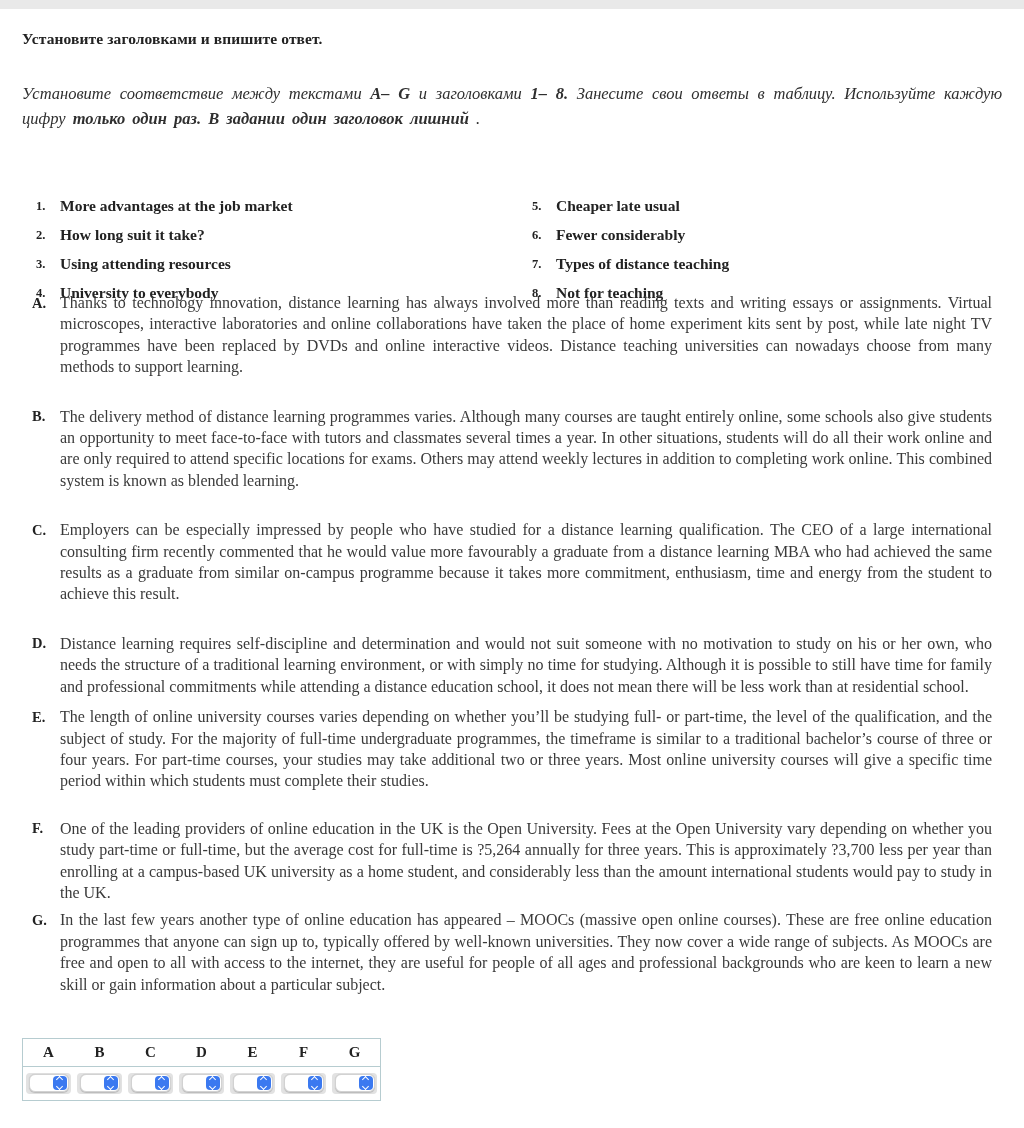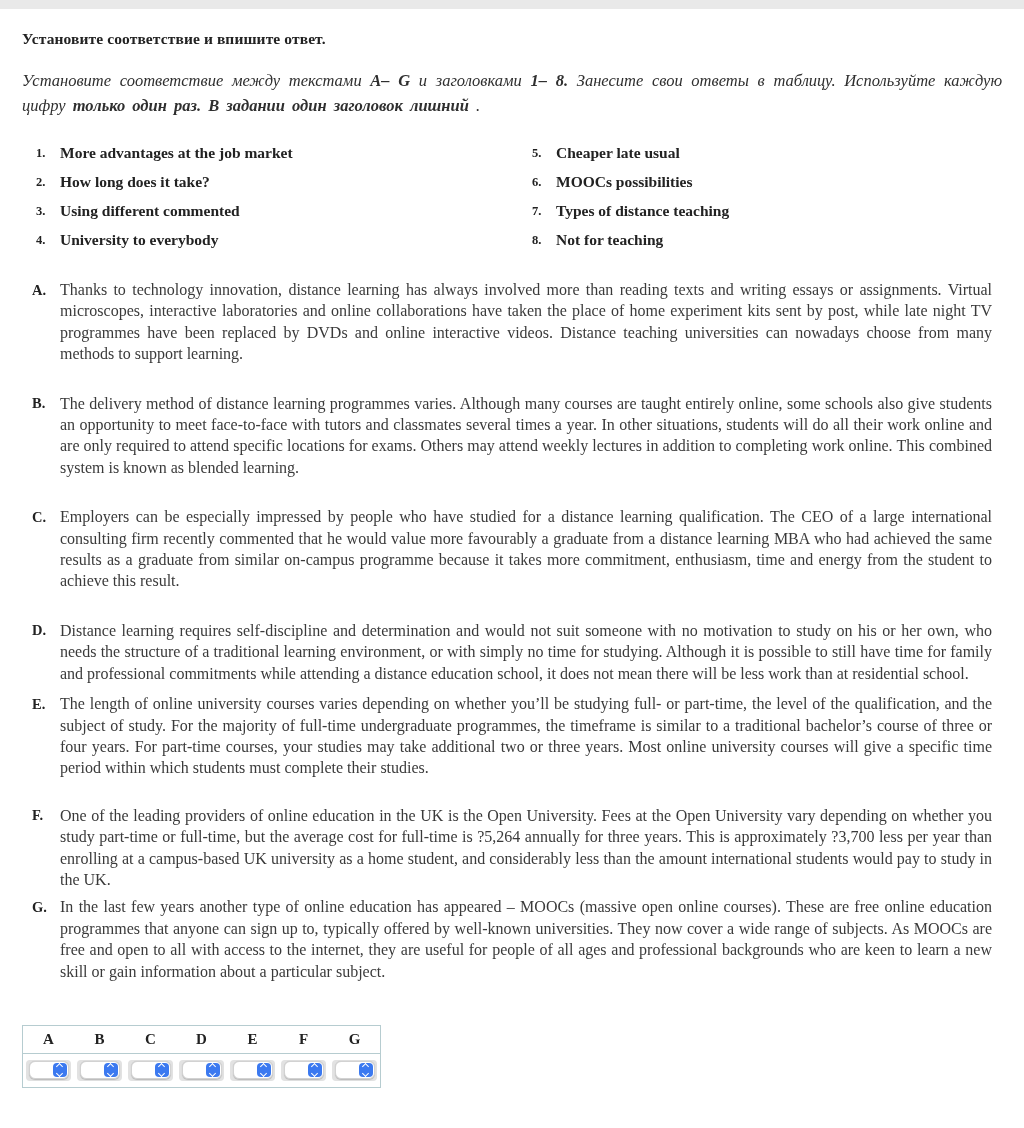--- a/index.html
+++ b/index.html
@@ -8,35 +8,35 @@
     font-family:"Liberation Serif","DejaVu Serif",serif;
     color:#333;position:relative;overflow:hidden;
   }
   .topbar{height:9px;width:100%;background:#e9e9e9;}
   .content{padding:0 22px;}
   .page-title{
     margin:21px 0 0 0;font-size:15.5px;font-weight:bold;color:#222;
     letter-spacing:0.1px;
   }
   .instructions{
-    margin:20px 0 0 0;font-style:italic;font-size:16.5px;line-height:25px;
+    margin:33px 0 0 0;font-style:italic;font-size:16.5px;line-height:25px;
     color:#2f2f2f;text-align:justify;word-spacing:3px;
   }
   .instructions b{font-weight:bold;}
   .headings{
     margin:26px 0 0 14px;
     display:grid;grid-template-columns:496px 1fr;grid-auto-flow:column;
     grid-template-rows:repeat(4,29px);
   }
   .h-item{display:flex;align-items:baseline;}
   .h-num{
     font-weight:bold;font-size:12.5px;color:#222;width:24px;flex:0 0 24px;
     position:relative;top:-1px;
   }
-  .h-text{font-weight:bold;font-size:15.5px;color:#222;}
+  .h-text{font-weight:bold;font-size:15.5px;color:#222;margin-top:40px;}
   .paragraphs{margin-top:19px;}
   .para{
     position:relative;margin-left:38px;width:932px;text-align:justify;
     font-size:16px;line-height:21.4px;color:#3a3a3a;
   }
   .p-label{
     position:absolute;left:-28px;top:0.5px;font-weight:bold;font-size:14.5px;color:#222;
   }
   .gap-a{margin-bottom:28px;}
   .gap-b{margin-bottom:28px;}
@@ -77,48 +77,48 @@
     font-family:"Liberation Sans",sans-serif;
   }
 </style>
 </head>
 <body>
 
 <div class="topbar"></div>
 
 <div class="content">
 
-  <h1 class="page-title">Установите соответствие и впишите ответ.</h1>
+  <h1 class="page-title">Установите заголовками и впишите ответ.</h1>
 
   <p class="instructions"><span>Установите соответствие между текстами </span><b>A– G</b><span> и заголовками </span><b>1– 8.</b><span> Занесите свои ответы в таблицу. Используйте каждую цифру </span><b>только один раз. В задании один заголовок лишний</b><span> .</span></p>
 
   <div class="headings">
     <div class="h-item">
       <span class="h-num">1.</span>
       <span class="h-text">More advantages at the job market</span>
     </div>
     <div class="h-item">
       <span class="h-num">2.</span>
-      <span class="h-text">How long does it take?</span>
+      <span class="h-text">How long suit it take?</span>
     </div>
     <div class="h-item">
       <span class="h-num">3.</span>
-      <span class="h-text">Using different commented</span>
+      <span class="h-text">Using attending resources</span>
     </div>
     <div class="h-item">
       <span class="h-num">4.</span>
       <span class="h-text">University to everybody</span>
     </div>
     <div class="h-item">
       <span class="h-num">5.</span>
       <span class="h-text">Cheaper late usual</span>
     </div>
     <div class="h-item">
       <span class="h-num">6.</span>
-      <span class="h-text">MOOCs possibilities</span>
+      <span class="h-text">Fewer considerably</span>
     </div>
     <div class="h-item">
       <span class="h-num">7.</span>
       <span class="h-text">Types of distance teaching</span>
     </div>
     <div class="h-item">
       <span class="h-num">8.</span>
       <span class="h-text">Not for teaching</span>
     </div>
   </div>

